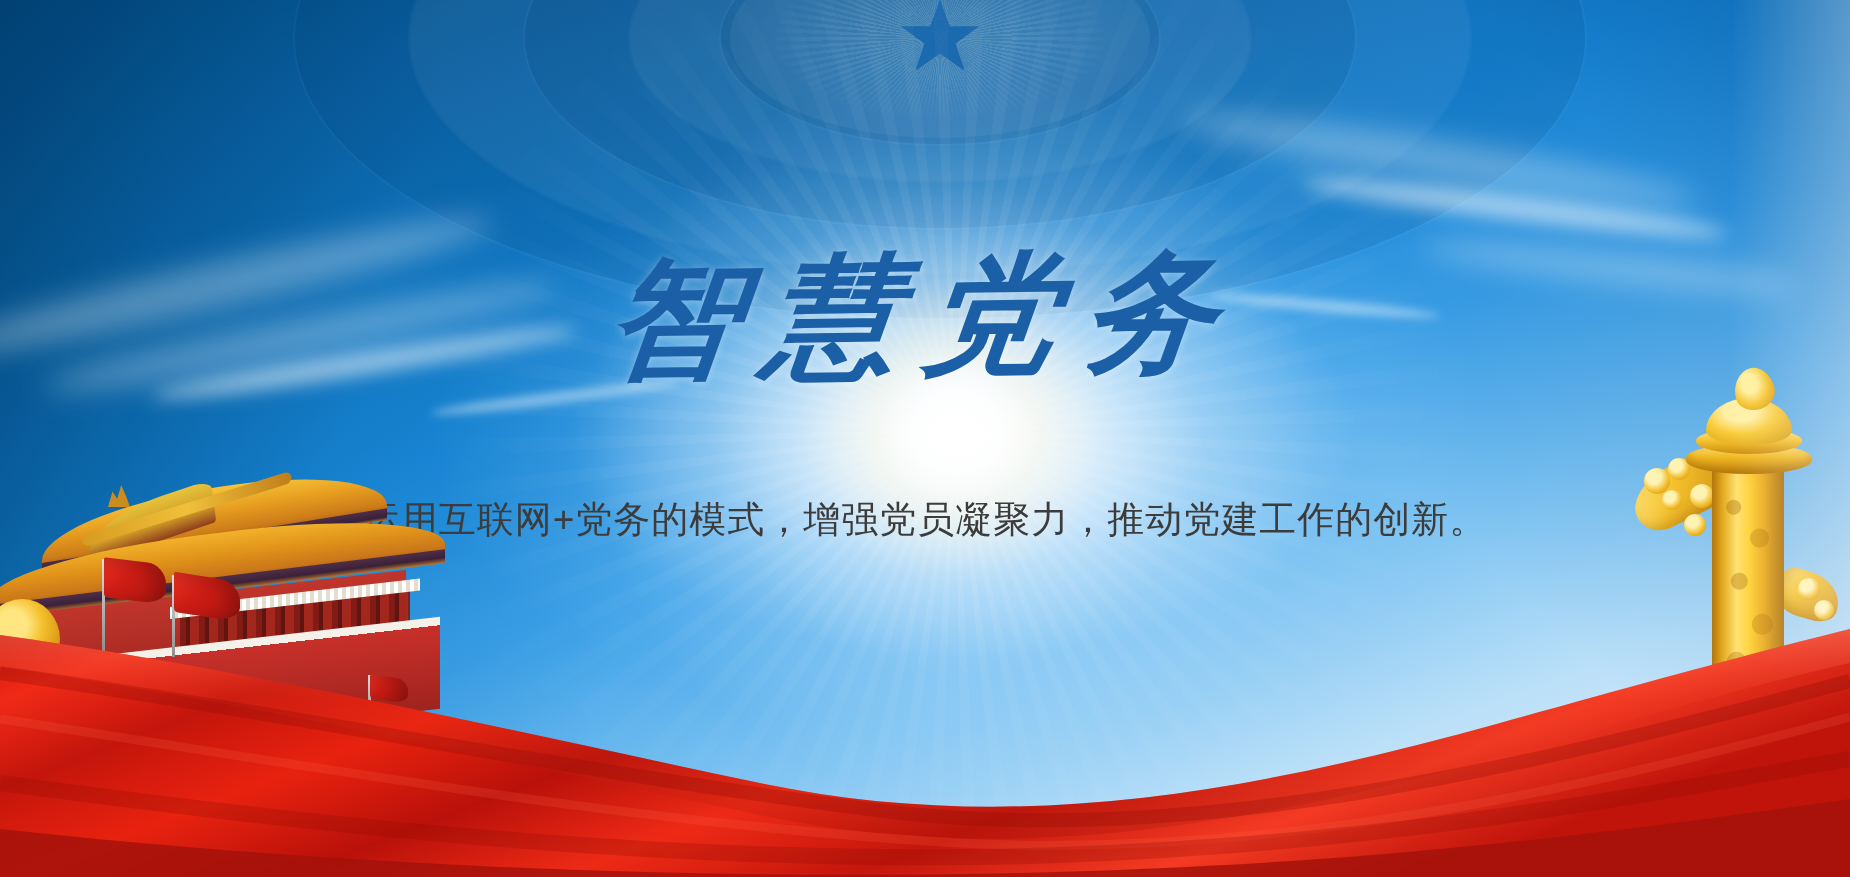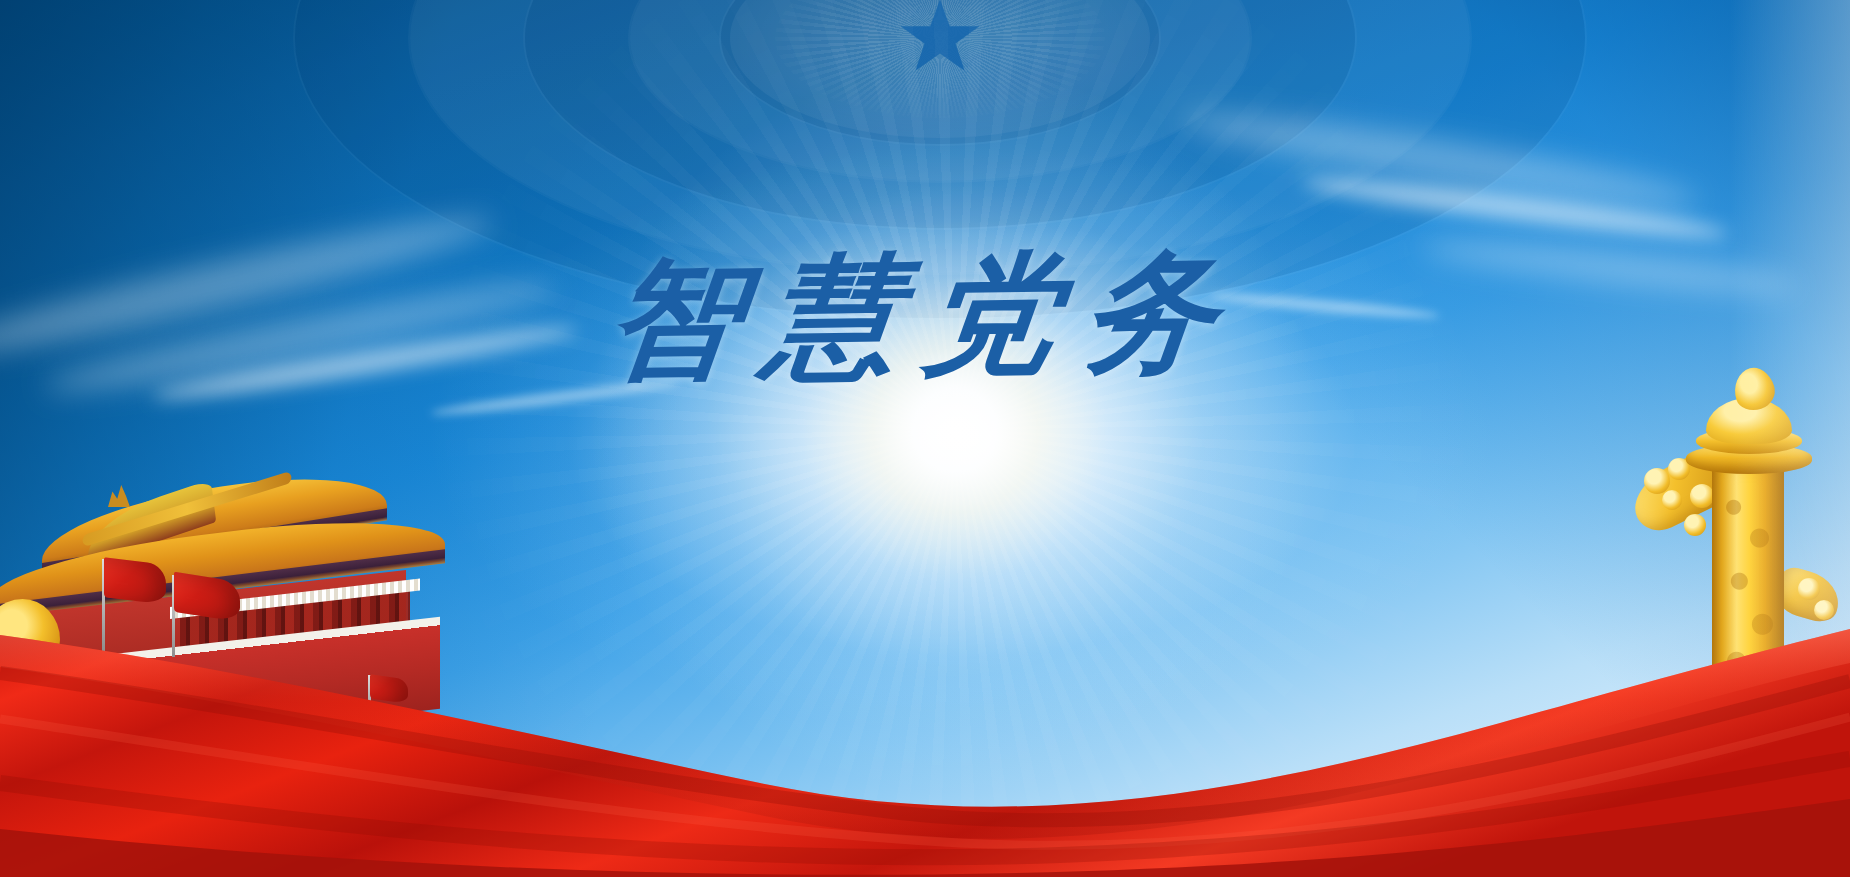--- a/index.html
+++ b/index.html
@@ -422,20 +422,21 @@
   <div class="cloud faint" style="left:1180px;top:140px; width:520px; height:40px; transform:rotate(9deg);"></div>
   <div class="cloud" style="left:1300px;top:196px; width:430px; height:24px; transform:rotate(7deg);"></div>
   <div class="cloud faint" style="left:1420px;top:252px; width:380px; height:30px; transform:rotate(6deg);"></div>
   <div class="cloud tiny" style="left:430px; top:392px; width:250px; height:12px; transform:rotate(-7deg);"></div>
   <div class="cloud tiny" style="left:1210px;top:300px; width:230px; height:12px; transform:rotate(5deg);"></div>
 
   <div class="sunrays"></div>
   <div class="sunglow"></div>
 
   <div class="title">智慧党务</div>
+  <div class="subtitle">运用互联网+党务的模式，增强党员凝聚力，推动党建工作的创新。</div>
 
   <div class="gate">
 
     <div class="roof-upper"></div>
     <div class="roof-upper-eave"></div>
     <div class="gable"></div>
     <div class="ridge"></div>
     <div class="ridge-finial"></div>
 
     <div class="frieze"></div>

